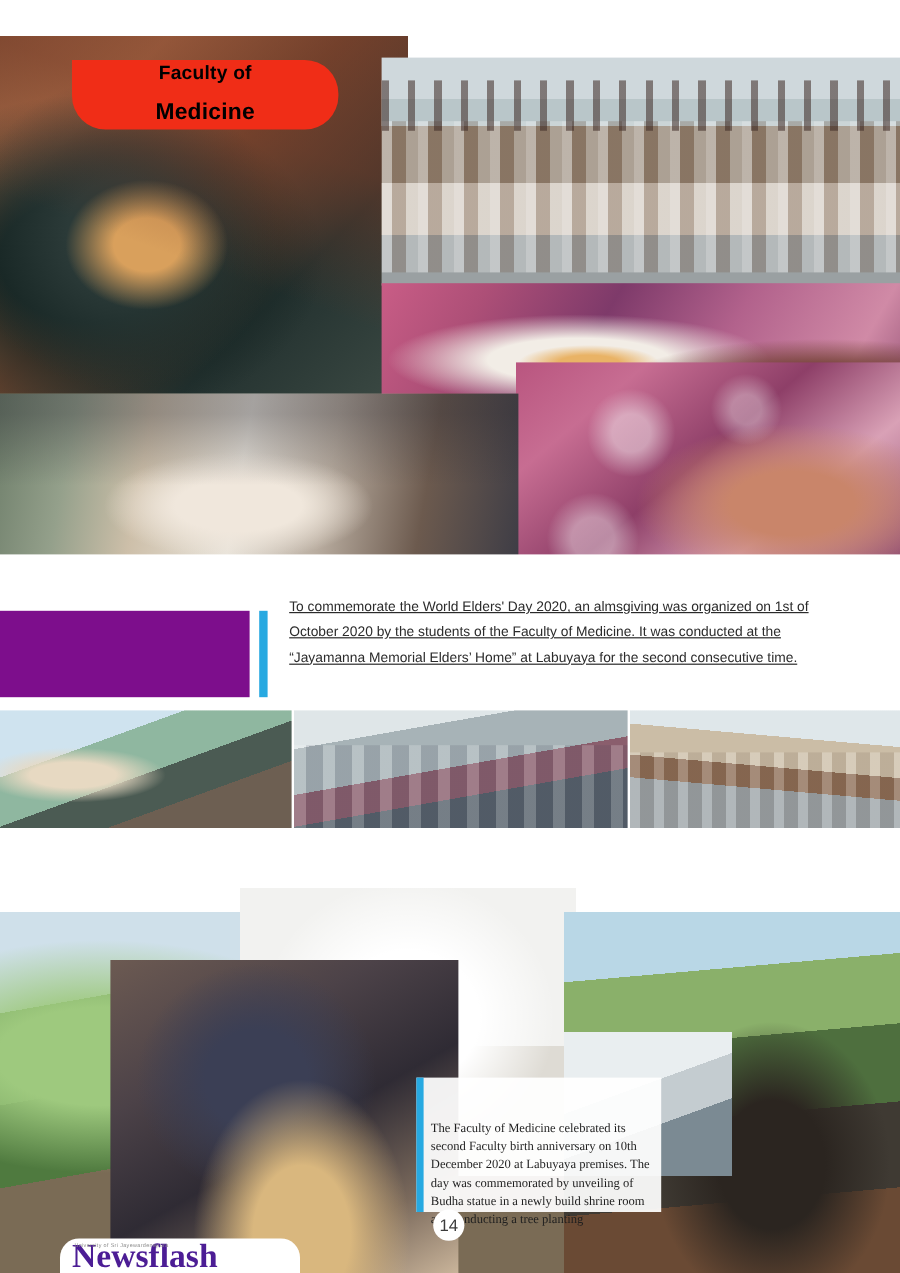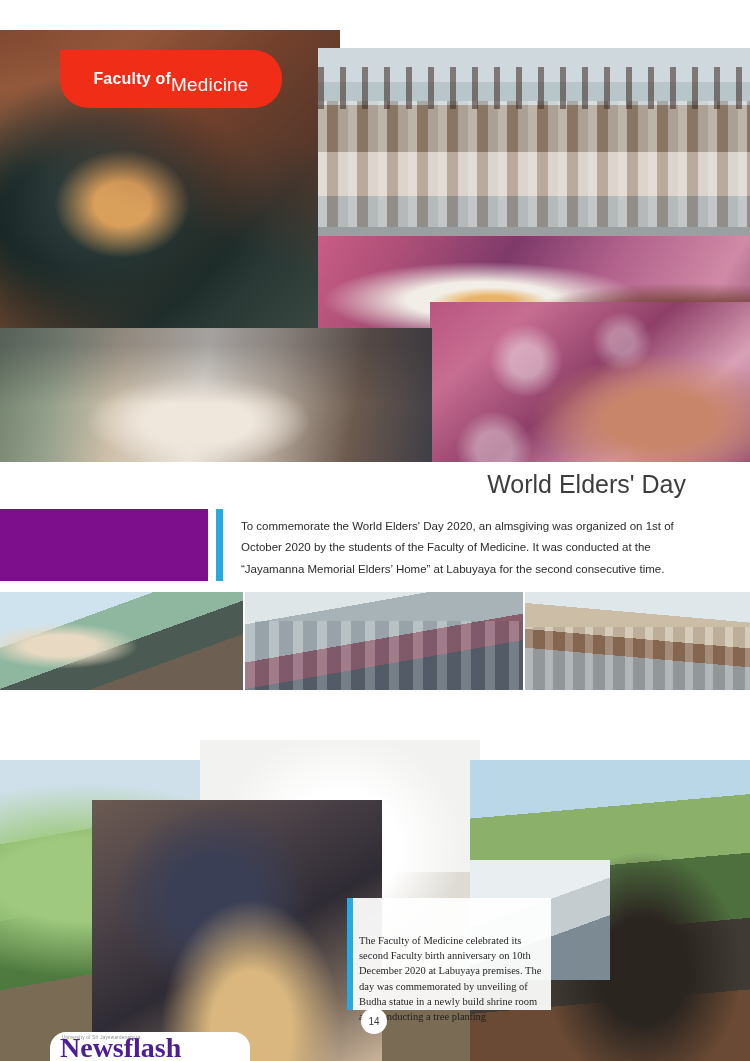--- a/index.html
+++ b/index.html
@@ -147,48 +147,48 @@
   }
 
   
   .faculty-badge {
     position: absolute; left: 60px; top: 50px;
     width: 222px; height: 58px;
     background: #f02d17;
     border-top-right-radius: 28px;
     border-bottom-right-radius: 28px;
     border-bottom-left-radius: 28px;
-    color: #ffffff;
-    display: flex; flex-direction: row;
+    color: #000000;
+    display: flex; flex-direction: column;
     align-items: center; justify-content: center;
     line-height: 1.12;
   }
   .faculty-badge .l1 { font-size: 16px; font-weight: 700; letter-spacing: .2px; }
-  .faculty-badge .l2 { font-size: 19px; font-weight: 400; letter-spacing: .2px; margin-top: 12px; }
+  .faculty-badge .l2 { font-size: 19px; font-weight: 700; letter-spacing: .2px; margin-top: 12px; }
 
   
   .white-band {
     position: absolute; left: 0; top: 462px; width: 750px; height: 130px;
     background: #ffffff;
   }
   .elders-title {
     position: absolute; right: 64px; top: 470px;
     font-size: 25px; color: #3d3d3d; font-weight: 400;
   }
   .purple-block {
     position: absolute; left: 0; top: 509px; width: 208px; height: 72px;
     background: #7d0e8c;
   }
   .cyan-bar {
     position: absolute; left: 216px; top: 509px; width: 7px; height: 72px;
     background: #27a9e1;
   }
   .elders-text {
-    position: absolute; left: 241px; top: 516px; width: 472px;
-    font-size: 11.5px; line-height: 1.85; color: #2b2b2b;
+    position: absolute; left: 241px; top: 496px; width: 472px;
+    font-size: 11.5px; line-height: 1.85; color: #2b2b2b; text-decoration: underline;
   }
 
   
   .fom-headline {
     position: absolute; left: 38px; top: 700px; width: 680px;
     font-size: 39px; font-weight: 700; line-height: 1.02;
     color: #6b1f8f; letter-spacing: -0.5px;
     text-shadow: 0 1px 0 rgba(255,255,255,.55);
   }
   .fom-headline .w { background: rgba(255,255,255,.82); }
@@ -207,21 +207,21 @@
     position: absolute; left: 359px; top: 903px; width: 186px;
     font-family: "Liberation Serif", serif;
     font-size: 10.5px; line-height: 1.45; color: #1f1f1f; margin-top: 30px;
   }
 
   
   .page-num {
     position: absolute; left: 361px; top: 1008px;
     width: 26px; height: 26px; border-radius: 50%;
     background: #ffffff; color: #3b3b3b;
-    font-size: 10px; display: flex; align-items: center; justify-content: center; text-align: right;
+    font-size: 14px; display: flex; align-items: center; justify-content: center; text-align: right;
   }
 
   
   .newsflash {
     position: absolute; left: 50px; top: 1032px;
     width: 200px; height: 32px;
     background: #ffffff;
     border-top-left-radius: 16px; border-top-right-radius: 16px;
     display: flex; align-items: center; padding-left: 10px;
   }
@@ -262,21 +262,20 @@
     <div class="ov h1"></div>
       <div class="ov h2"></div>
   </div>
 
   <div class="faculty-badge">
     <span class="l1">Faculty of</span>
     <span class="l2">Medicine</span>
   </div>
 
   <div class="white-band"></div>
-  <div class="elders-title">World Elders' Day</div>
   <div class="purple-block"></div>
   <div class="cyan-bar"></div>
   <div class="elders-text">To commemorate the World Elders' Day 2020, an almsgiving was organized  on 1st of October 2020 by the students of the Faculty of Medicine. It was conducted at the “Jayamanna Memorial Elders’ Home” at Labuyaya for the second consecutive time.</div>
 
   <div class="photo" id="photo-strip-1">
       <div class="ov"></div>
     </div>
   <div class="photo" id="photo-strip-2">
       <div class="ov"></div>
     </div>

